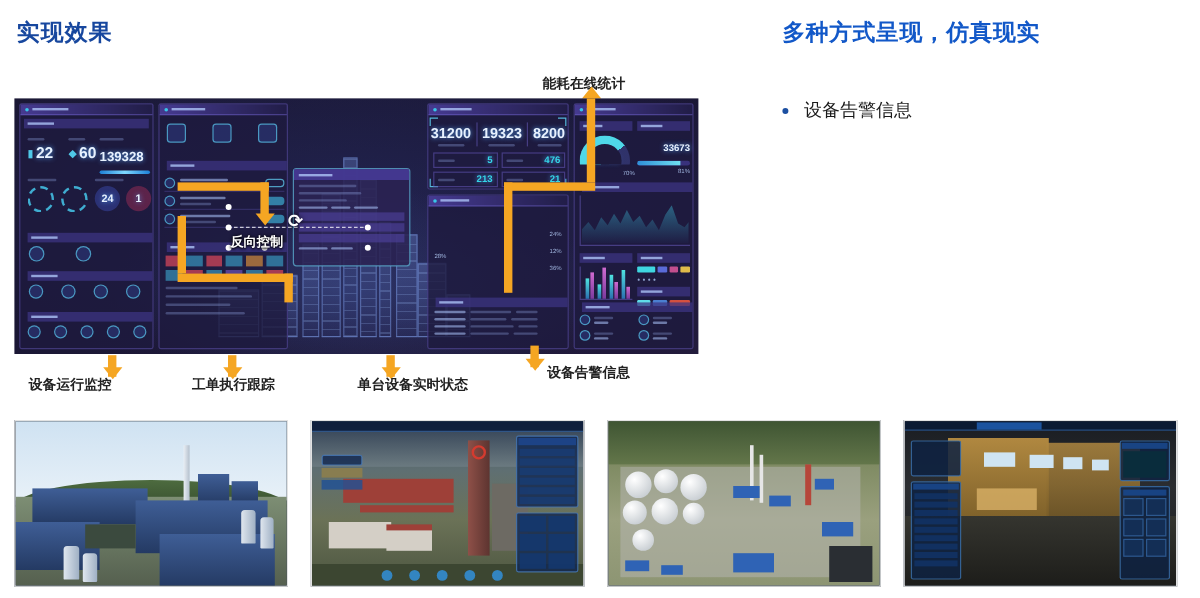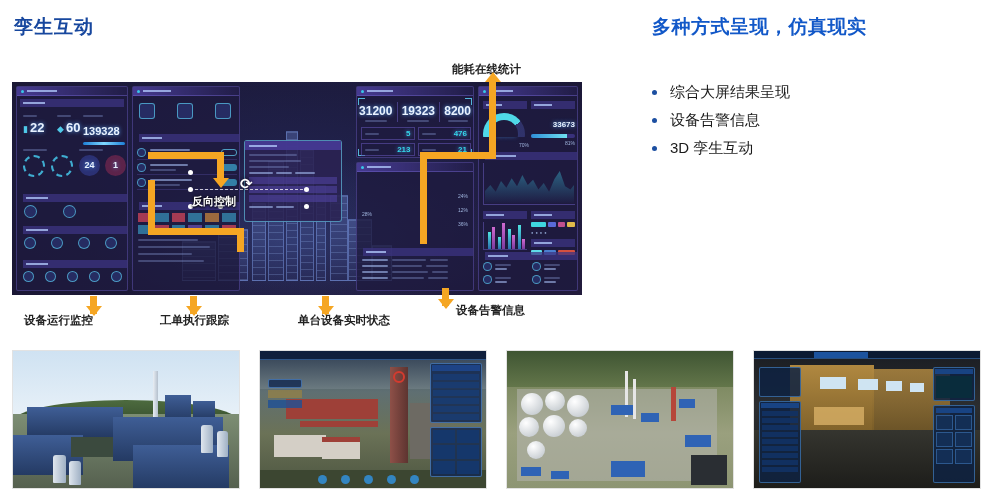--- a/index.html
+++ b/index.html
@@ -202,35 +202,27 @@
   .p4bg { position:absolute; inset:0; background: linear-gradient(180deg,#1a1d22 0%, #2b2d30 40%, #1a1c1f 100%); }
   .p4wall{ position:absolute; background: linear-gradient(180deg,#b08840,#6d5322); }
   .p4floor{position:absolute; left:0; right:0; bottom:0; height:42%; background: linear-gradient(180deg,#35352f,#1d1d1a); }
   .p4win { position:absolute; background:#cfe4f2; }
   .p4ui  { position:absolute; background: rgba(14,34,66,.85); border:1px solid rgba(80,150,220,.55); border-radius:2px; }
   .p4cell{ position:absolute; background: rgba(20,48,88,.9); border:1px solid rgba(70,130,200,.5); }
 </style>
 </head>
 <body>
 
-<div class="h-left">孪生互动</div>
+<div class="h-left">实现效果</div>
 <div class="h-right">多种方式呈现，仿真现实</div>
 
 <div class="bullets">
   <div class="bullet-row">
     <span class="bullet-dot"></span>
-    <span>综合大屏结果呈现</span>
-  </div>
-  <div class="bullet-row">
-    <span class="bullet-dot"></span>
     <span>设备告警信息</span>
-  </div>
-  <div class="bullet-row">
-    <span class="bullet-dot"></span>
-    <span>3D 孪生互动</span>
   </div>
 </div>
 
 <div class="callout" style="left:452px; top:62px;">能耗在线统计</div>
 <div class="arrow-v" style="left:489px; top:80px; height:42px;"></div>
 <div class="arrow-head-up" style="left:484.5px; top:72px;"></div>
 
 <div class="dash">
   <div class="scene"></div>
 

